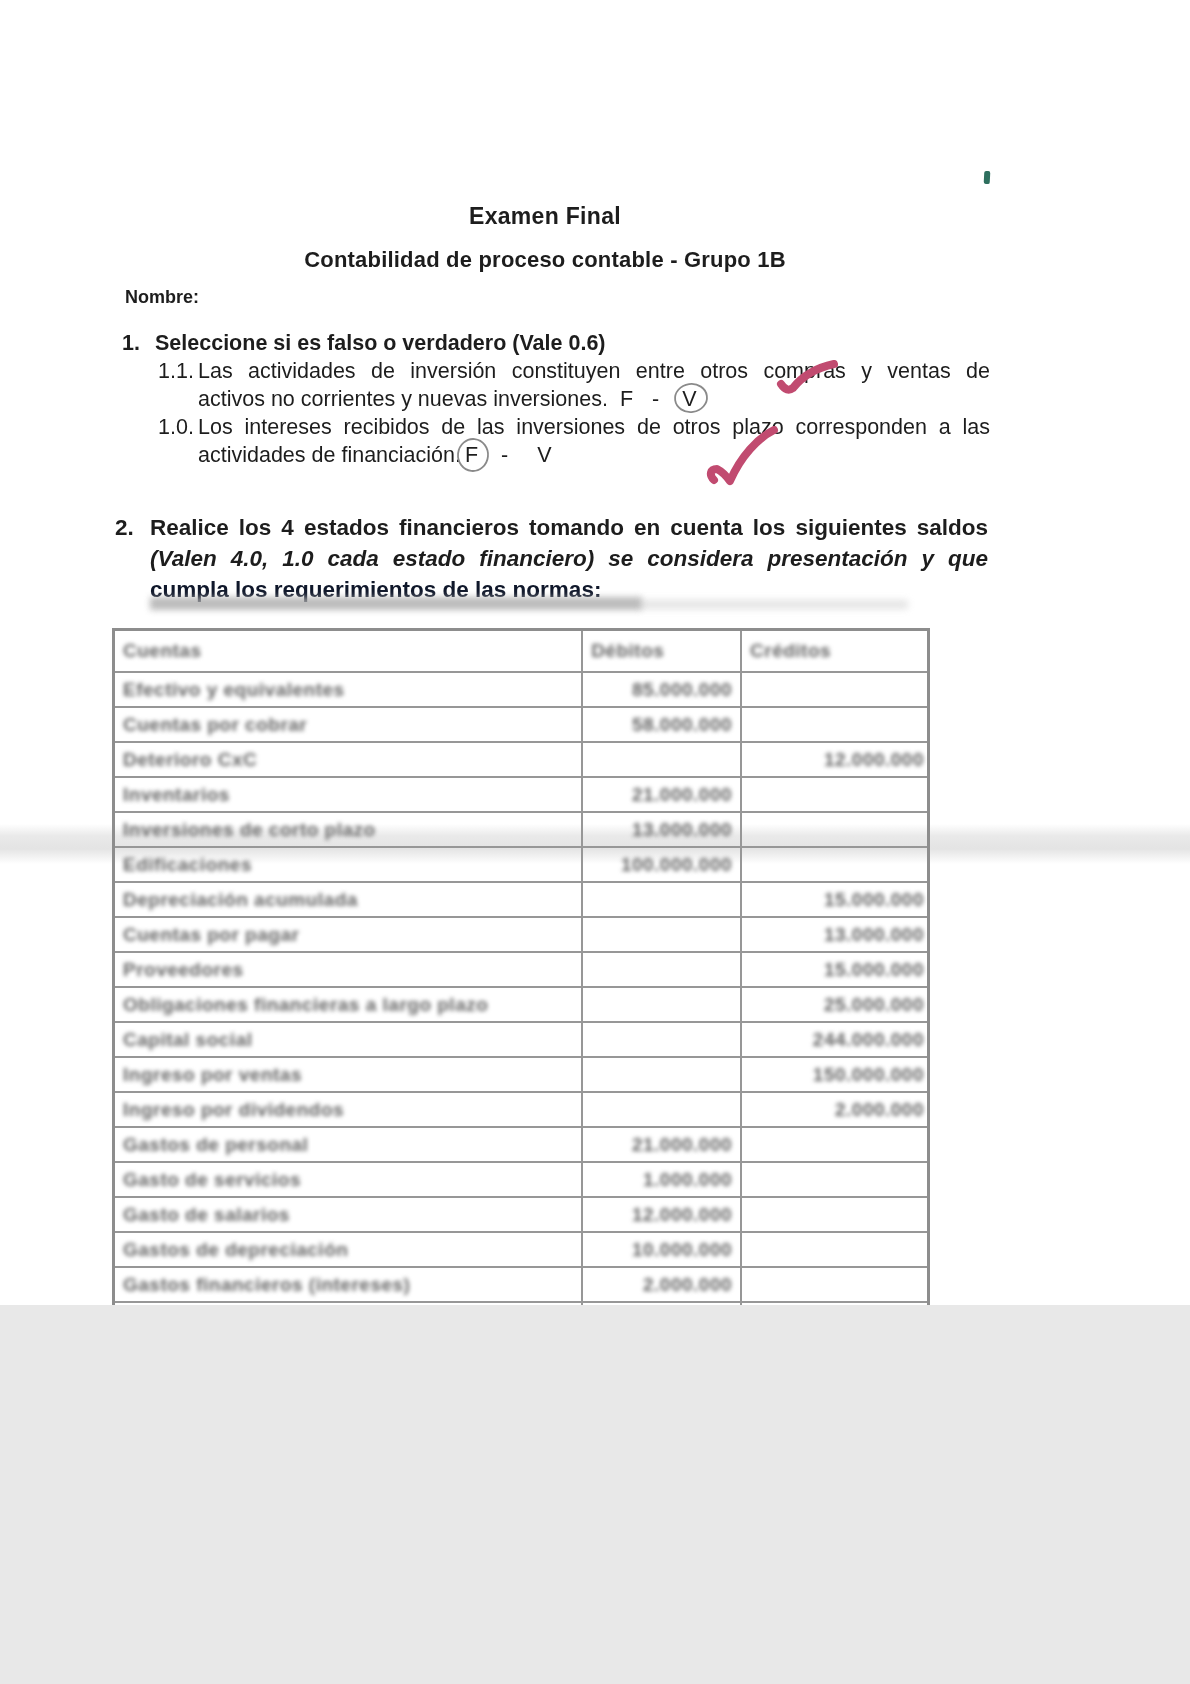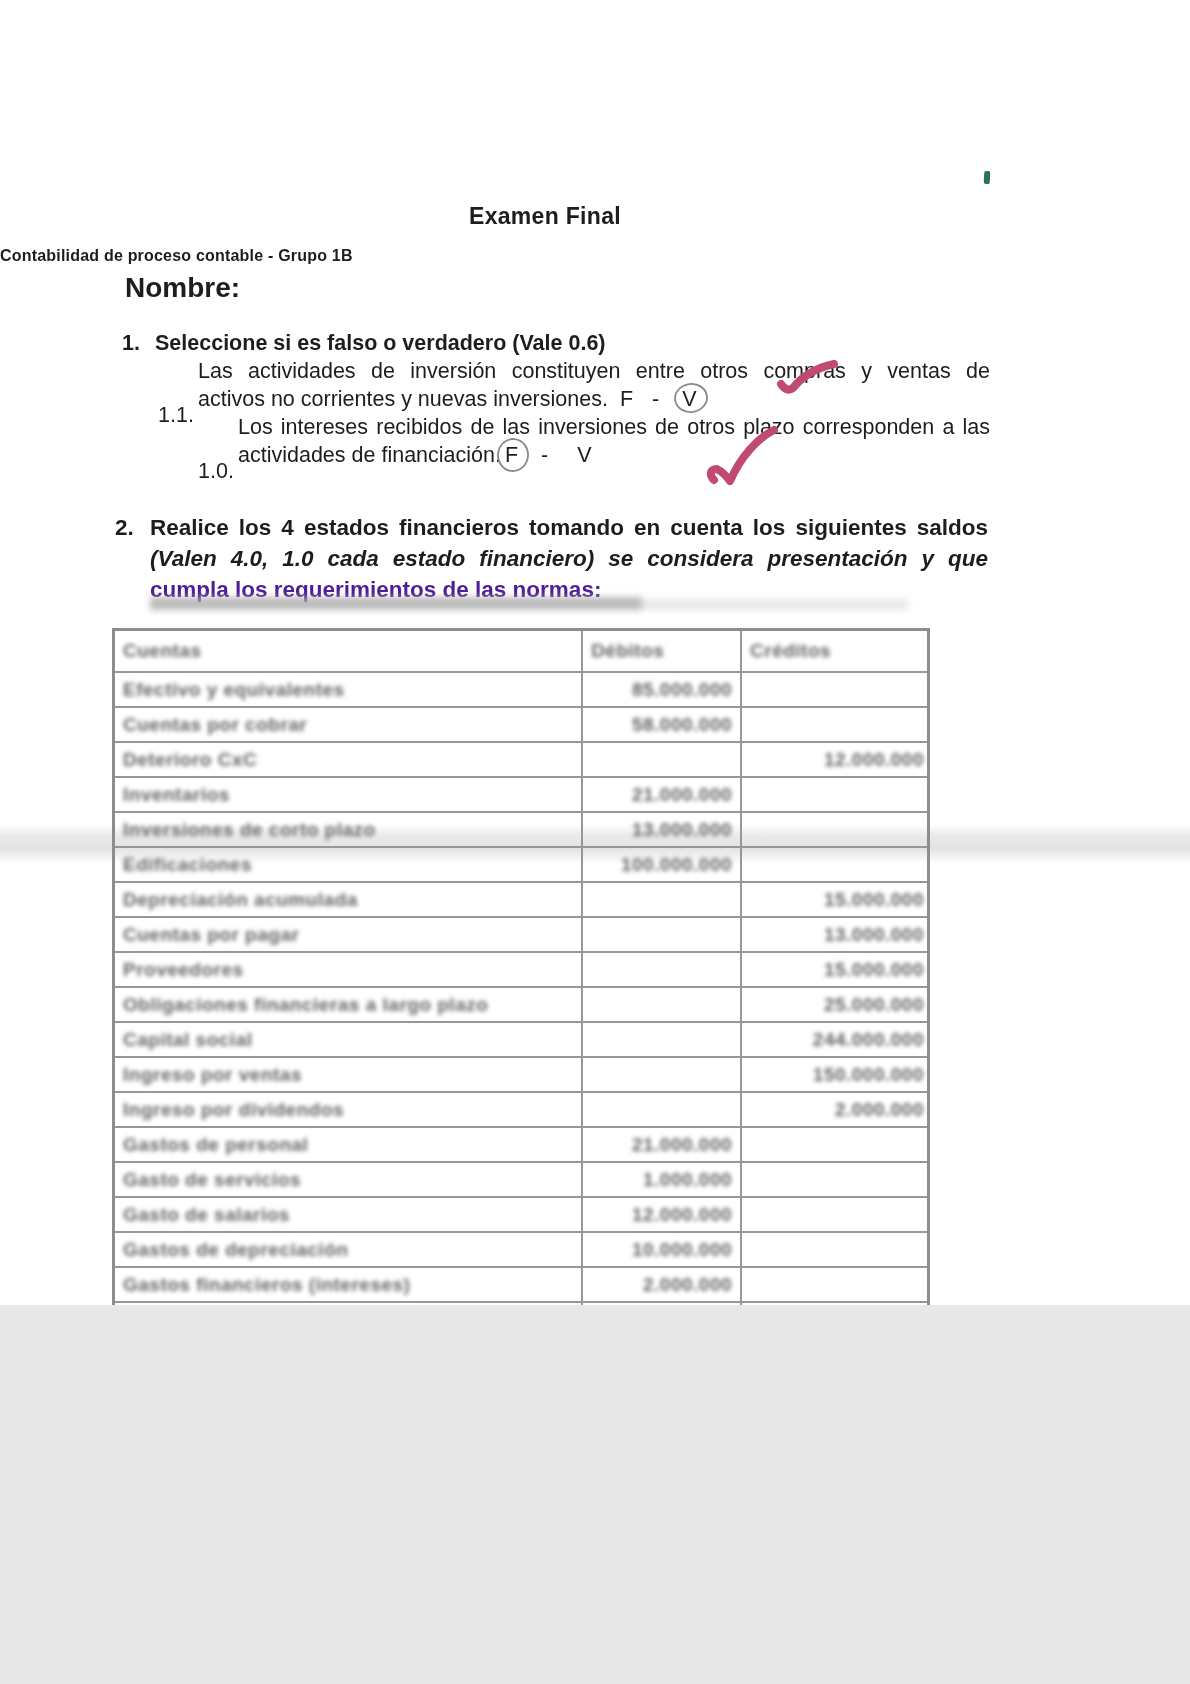--- a/index.html
+++ b/index.html
@@ -15,46 +15,46 @@
     background:linear-gradient(180deg, rgba(120,120,120,0) 0%, rgba(120,120,120,.16) 30%, rgba(120,120,120,.2) 62%, rgba(120,120,120,0) 100%); pointer-events:none; }
   .bottom-shade { position:absolute; left:0; top:1545px; width:100%; height:139px;
     background:linear-gradient(180deg, rgba(140,140,140,0) 0%, rgba(140,140,140,.1) 45%, rgba(150,150,150,.16) 100%); pointer-events:none; }
   .smear { position:absolute; left:150px; top:597px; width:492px; height:13px;
     background:#ababab; filter:blur(3px); opacity:.8; }
   .smear2 { position:absolute; left:640px; top:600px; width:268px; height:9px;
     background:#bcbcbc; filter:blur(3.5px); opacity:.4; }
 
   
   .title    { position:absolute; top:203px; left:0; width:1090px; text-align:center; font-weight:bold; font-size:23px; letter-spacing:.3px; }
-  .subtitle { position:absolute; top:247px; left:0; width:1090px; text-align:left; font-weight:bold; font-size:16px; letter-spacing:.2px; }
-  .nombre   { position:absolute; top:272px; left:125px; font-weight:bold; font-size:28px; }
+  .subtitle { position:absolute; top:247px; left:0; width:1090px; text-align:center; font-weight:bold; font-size:22px; letter-spacing:.2px; }
+  .nombre   { position:absolute; top:287px; left:125px; font-weight:bold; font-size:18px; }
 
   
   .q1 { position:absolute; top:329px; left:122px; width:868px; font-size:21.5px; line-height:28px; }
   .q1-head { font-weight:bold; }
   .num { float:left; }
   .q1-head .num { width:33px; }
-  .item .num { width:40px;margin-top:44px; }
+  .item .num { width:40px; }
   .flow { display:block; overflow:hidden; }
   .just { text-align:justify; text-align-last:justify; }
   .item { margin-left:36px; }
   .cont { margin-left:40px; }
   .ansgap-f { margin-left:12px; }
   .ansgap-dash { margin:0 19px; }
   .ansgap-v { margin-left:10px; }
 
   .circled { position:relative; display:inline-block; padding:0 4px; }
   .circled svg { position:absolute; left:-5px; top:-4px; overflow:visible; }
 
   .checkmark { position:absolute; }
 
   
   .q2 { position:absolute; top:512px; left:115px; width:873px; font-weight:bold; font-size:22.5px; line-height:31px; }
   .q2 .num { width:35px; }
-  .q2-l3 { filter:blur(.7px); color:#4c1d95; }
+  .q2-l3 { filter:blur(.7px); color:#0f172a; }
 
   
   .tbl-wrap { position:absolute; top:628px; left:112px; width:818px; height:717px; filter:blur(.5px); }
   table.bal { width:100%; height:100%; border-collapse:collapse; table-layout:fixed;
     border:3px solid #8d8d8d; background:transparent; }
   table.bal col.c1 { width:57.5%; } table.bal col.c2 { width:19.5%; } table.bal col.c3 { width:23%; }
   table.bal th, table.bal td { border:2px solid #979797; padding:2px 8px; font-size:19px; overflow:hidden; white-space:nowrap; }
   table.bal thead th { height:36px; text-align:left; font-weight:bold; }
   table.bal td { height:29px; }
   .btxt { display:inline-block; filter:blur(1.9px); color:#636363; font-weight:bold; letter-spacing:.5px; }

